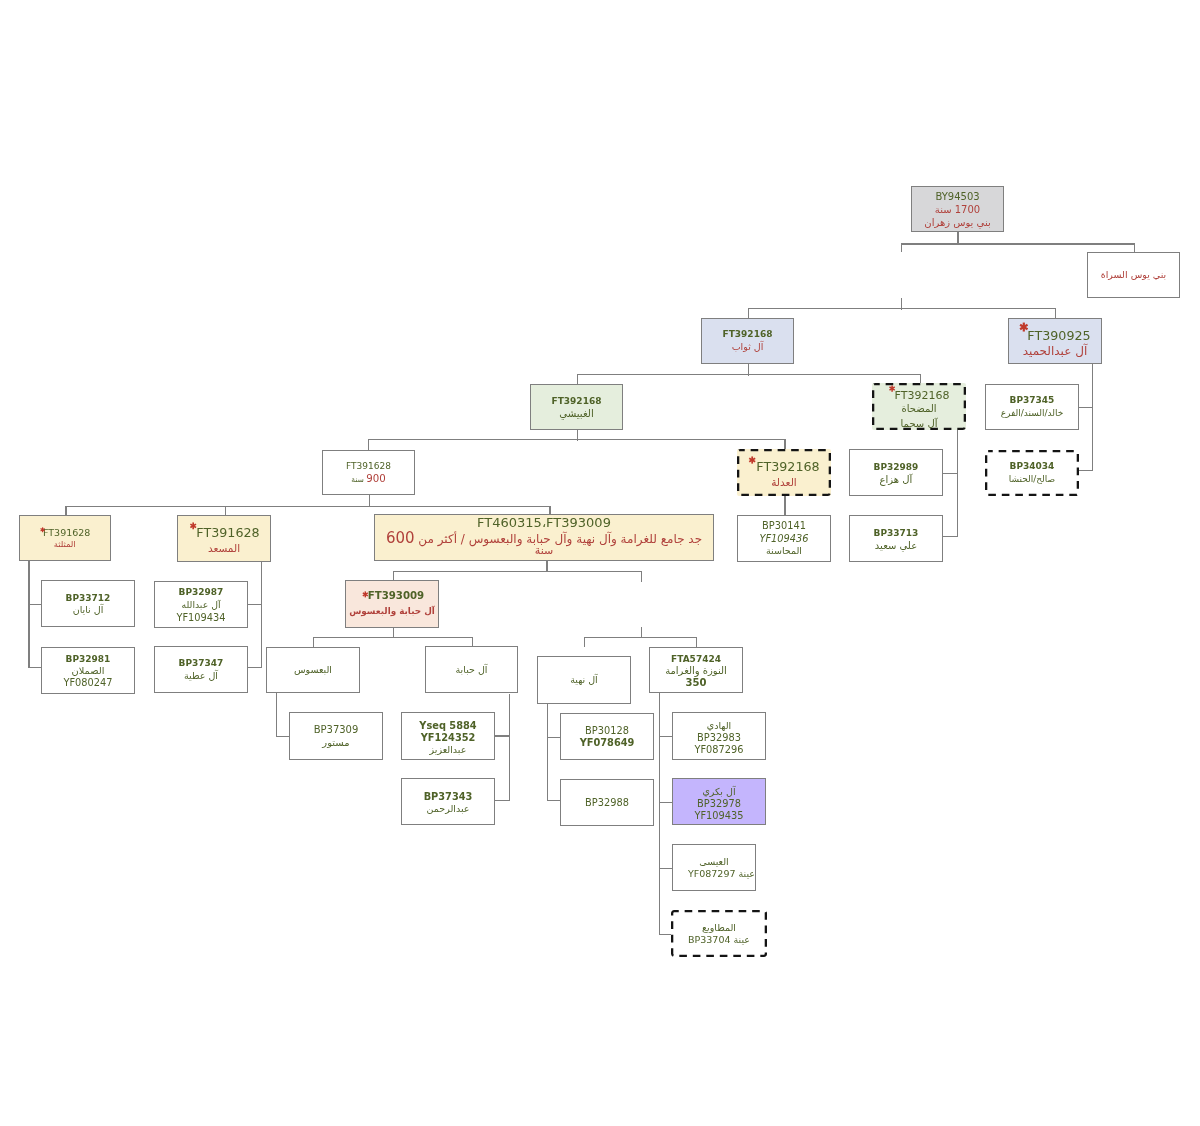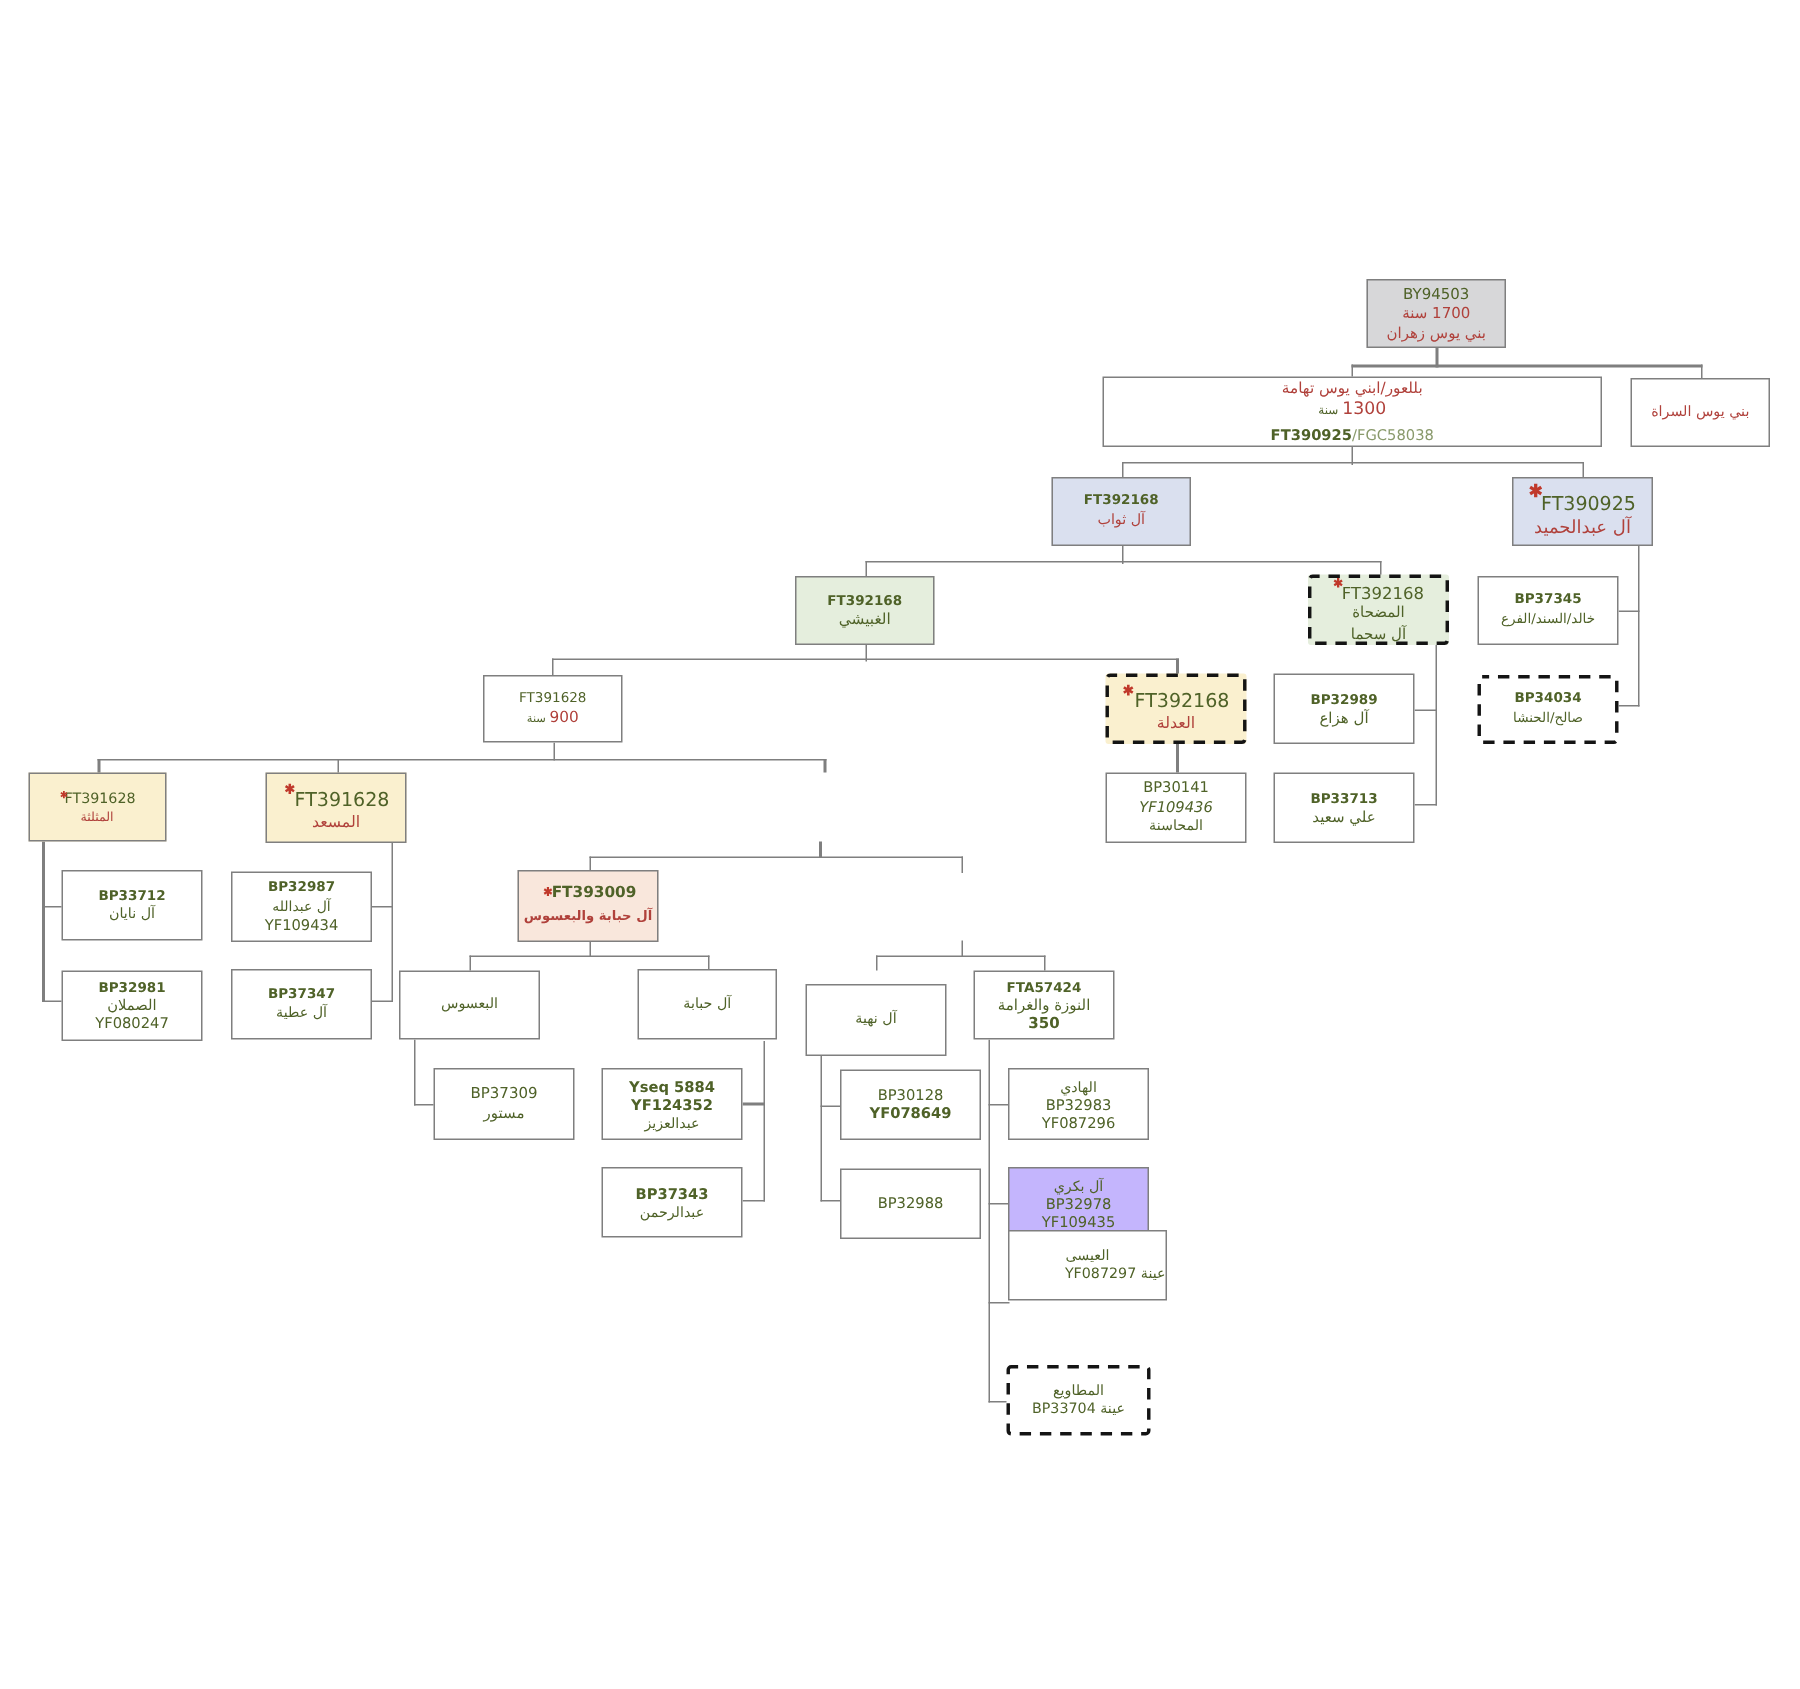--- a/index.html
+++ b/index.html
@@ -80,25 +80,20 @@
     <div class="ln" style="left: 658.5px; top: 693px; width: 1.3px; height: 242.3px;"></div>
     <div class="ln" style="left: 658.5px; top: 736px; width: 14.8px; height: 1.3px;"></div>
     <div class="ln" style="left: 658.5px; top: 802px; width: 14.8px; height: 1.3px;"></div>
     <div class="ln" style="left: 658.5px; top: 868px; width: 14.8px; height: 1.3px;"></div>
     <div class="ln" style="left: 658.5px; top: 934px; width: 14.8px; height: 1.3px;"></div>
     <div class="node solid" style="left: 911px; top: 186px; width: 93px; height: 46px; background: rgb(215, 215, 217);">
       <div class="tl" style="font-size: 10px; line-height: 10px; top: 5.185px;"><span class="g">BY94503</span></div>
       <div class="tl" style="font-size: 10px; line-height: 10px; top: 18.185px;"><span class="r">1700 سنة</span></div>
       <div class="tl" style="font-size: 10px; line-height: 10px; top: 31.185px;"><span class="r">بني يوس زهران</span></div>
     </div>
-    <div class="node solid" style="left: 735px; top: 251px; width: 333px; height: 47px; background: rgb(255, 255, 255);">
-      <div class="tl" style="font-size: 10.2px; line-height: 10.2px; top: 3.0887px;"><span class="r">بللعور/ابني يوس تهامة</span></div>
-      <div class="tl" style="font-size: 11.5px; line-height: 11.5px; top: 15.4627px;"><span class="r">1300</span><span class="g" style="font-size: 8px;"> سنة</span></div>
-      <div class="tl" style="font-size: 9.8px; line-height: 9.8px; top: 33.7813px;"><span class="g" style="font-weight: bold;">FT390925</span><span class="gl">/FGC58038</span></div>
-    </div>
     <div class="node solid" style="left: 1087px; top: 252px; width: 93px; height: 46px; background: rgb(255, 255, 255);">
       <div class="tl" style="font-size: 9.5px; line-height: 9.5px; top: 17.4258px;"><span class="r">بني يوس السراة</span></div>
     </div>
     <div class="node solid" style="left: 701px; top: 318px; width: 93px; height: 46px; background: rgb(218, 224, 239);">
       <div class="tl" style="font-size: 9px; line-height: 9px; top: 11.2665px;"><span class="g" style="font-weight: bold;">FT392168</span></div>
       <div class="tl" style="font-size: 9.5px; line-height: 9.5px; top: 22.6258px;"><span class="r">آل ثواب</span></div>
     </div>
     <div class="node solid" style="left: 1008px; top: 318px; width: 94px; height: 46px; background: rgb(218, 224, 239);">
       <div class="tl" style="font-size: 12.7px; line-height: 12.7px; top: 10.685px; margin-left: 4px;"><span class="g">FT390925</span></div>
       <div class="tl" style="font-size: 12px; line-height: 12px; top: 25.522px;"><span class="r">آل عبدالحميد</span></div>
@@ -196,20 +191,25 @@
       <div class="st" style="left: 11px; top: 6.4px;">
         <svg width="8.4" height="8" viewBox="0 0 10 11">
           <g stroke="#c0392b" stroke-width="2.3">
             <line x1="5" y1="0.6" x2="5" y2="10"></line>
             <line x1="1.1" y1="2.9" x2="8.9" y2="7.6"></line>
             <line x1="8.9" y1="2.9" x2="1.1" y2="7.6"></line>
           </g>
         </svg>
       </div>
     </div>
+    <div class="node solid" style="left: 374px; top: 514px; width: 340px; height: 47px; background: rgb(250, 240, 207);">
+      <div class="tl" style="font-size: 13px; line-height: 13px; top: 1.2405px;"><span class="g">FT460315،FT393009</span></div>
+      <div class="tl" style="font-size: 12px; line-height: 12px; top: 16.722px;"><span class="r">جد جامع للغرامة وآل نهية وآل حبابة والبعسوس / أكثر من </span><span class="r" style="font-size: 15px;">600</span></div>
+      <div class="tl" style="font-size: 11px; line-height: 11px; top: 30.2035px;"><span class="r">سنة</span></div>
+    </div>
     <div class="node solid" style="left: 41px; top: 580px; width: 94px; height: 47px; background: rgb(255, 255, 255);">
       <div class="tl" style="font-size: 9px; line-height: 9px; top: 12.8665px;"><span class="g" style="font-weight: bold;">BP33712</span></div>
       <div class="tl" style="font-size: 9.5px; line-height: 9.5px; top: 23.7258px;"><span class="g">آل نايان</span></div>
     </div>
     <div class="node solid" style="left: 41px; top: 647px; width: 94px; height: 47px; background: rgb(255, 255, 255);">
       <div class="tl" style="font-size: 9px; line-height: 9px; top: 6.5665px;"><span class="g" style="font-weight: bold;">BP32981</span></div>
       <div class="tl" style="font-size: 9.8px; line-height: 9.8px; top: 17.8813px;"><span class="g">الصملان</span></div>
       <div class="tl" style="font-size: 9.8px; line-height: 9.8px; top: 30.1813px;"><span class="g">YF080247</span></div>
     </div>
     <div class="node solid" style="left: 154px; top: 581px; width: 94px; height: 47px; background: rgb(255, 255, 255);">
@@ -271,21 +271,21 @@
     <div class="node solid" style="left: 672px; top: 712px; width: 94px; height: 48px; background: rgb(255, 255, 255);">
       <div class="tl" style="font-size: 9.5px; line-height: 9.5px; top: 7.92575px;"><span class="g">الهادي</span></div>
       <div class="tl" style="font-size: 9.8px; line-height: 9.8px; top: 19.7813px;"><span class="g">BP32983</span></div>
       <div class="tl" style="font-size: 9.8px; line-height: 9.8px; top: 31.7813px;"><span class="g">YF087296</span></div>
     </div>
     <div class="node solid" style="left: 672px; top: 778px; width: 94px; height: 47px; background: #c4b5fd;">
       <div class="tl" style="font-size: 9.5px; line-height: 9.5px; top: 7.92575px;"><span class="g">آل بكري</span></div>
       <div class="tl" style="font-size: 9.8px; line-height: 9.8px; top: 19.7813px;"><span class="g">BP32978</span></div>
       <div class="tl" style="font-size: 9.8px; line-height: 9.8px; top: 31.7813px;"><span class="g">YF109435</span></div>
     </div>
-    <div class="node solid" style="left: 672px; top: 820px; width: 106px; height: 47px; background: rgb(255, 255, 255);">
+    <div class="node solid" style="left: 672px; top: 844px; width: 84px; height: 47px; background: rgb(255, 255, 255);">
       <div class="tl" style="font-size: 9.5px; line-height: 9.5px; top: 11.9258px;"><span class="g">العيسى</span></div>
       <div class="tl" style="font-size: 9.5px; line-height: 9.5px; top: 24.4258px; text-align: right;"><span class="g" style="font-size: 9.5px;">عينة </span><span class="g">YF087297</span></div>
     </div>
     <div class="node dashed" style="left: 671px; top: 910px; width: 96px; height: 47px; background: rgb(255, 255, 255); border-radius: 2px;">
       <svg class="dashframe" width="96" height="47">
         <rect x="1.15" y="1.15" width="93.7" height="44.7" rx="2" fill="none" stroke="#141414" stroke-width="2.3" stroke-dasharray="7.6 5.9" stroke-dashoffset="3"></rect>
       </svg>
       <div class="tl" style="font-size: 9.5px; line-height: 9.5px; top: 12.9258px;"><span class="g">المطاويع</span></div>
       <div class="tl" style="font-size: 9.5px; line-height: 9.5px; top: 25.4258px;"><span class="g" style="font-size: 9.5px;">عينة </span><span class="g">BP33704</span></div>
     </div>

